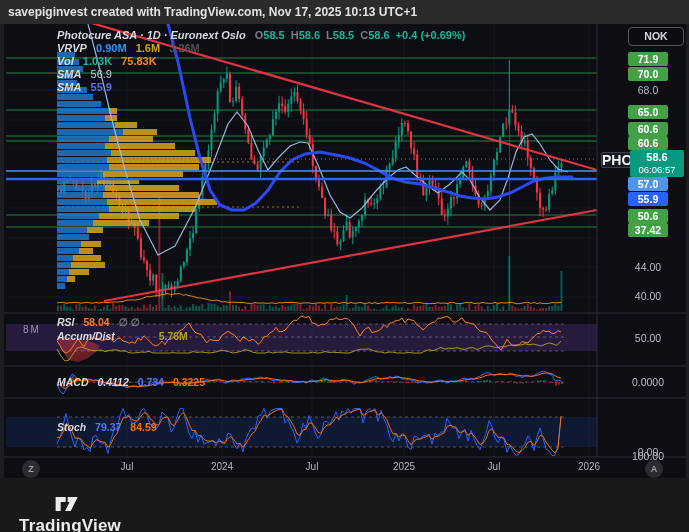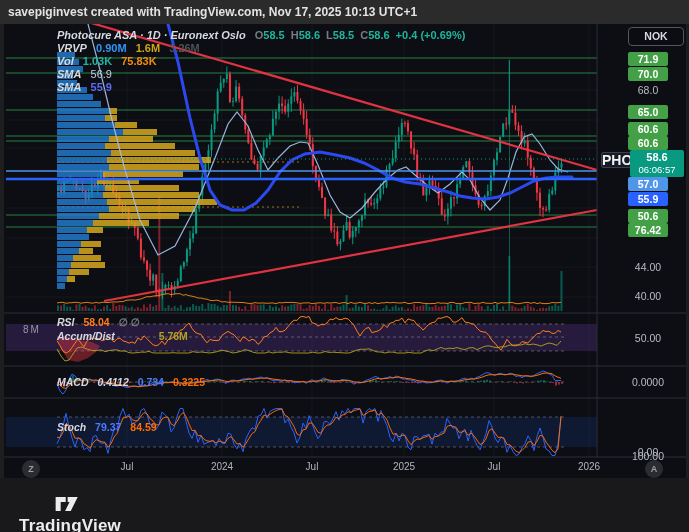--- a/index.html
+++ b/index.html
@@ -894,21 +894,21 @@
   <div id="axis-labels">
       <div class="axl green" style="top: 52px;">71.9</div>
       <div class="axl green" style="top: 67px;">70.0</div>
       <div class="axl plain" style="top: 83px;">68.0</div>
       <div class="axl green" style="top: 105px;">65.0</div>
       <div class="axl green" style="top: 122px;">60.6</div>
       <div class="axl green" style="top: 136px;">60.6</div>
       <div class="axl lightblue" style="top: 177px;">57.0</div>
       <div class="axl blue" style="top: 192px;">55.9</div>
       <div class="axl green" style="top: 209px;">50.6</div>
-      <div class="axl green" style="top: 223px;">76.42</div>
+      <div class="axl green" style="top: 223px;">37.42</div>
       <div class="axl plain" style="top: 260px;">44.00</div>
       <div class="axl plain" style="top: 289px;">40.00</div>
       <div class="axl plain" style="top: 331px;">50.00</div>
       <div class="axl plain" style="top: 375px;">0.0000</div>
       <div class="axl plain" style="top: 409px; margin-top: 40px;">100.00</div>
       <div class="axl plain" style="top: 445px;">0.00</div>
     </div>
   <div class="pho-tag">PHO</div>
   <div class="pho-price">
     <div class="p1">58.6</div>

